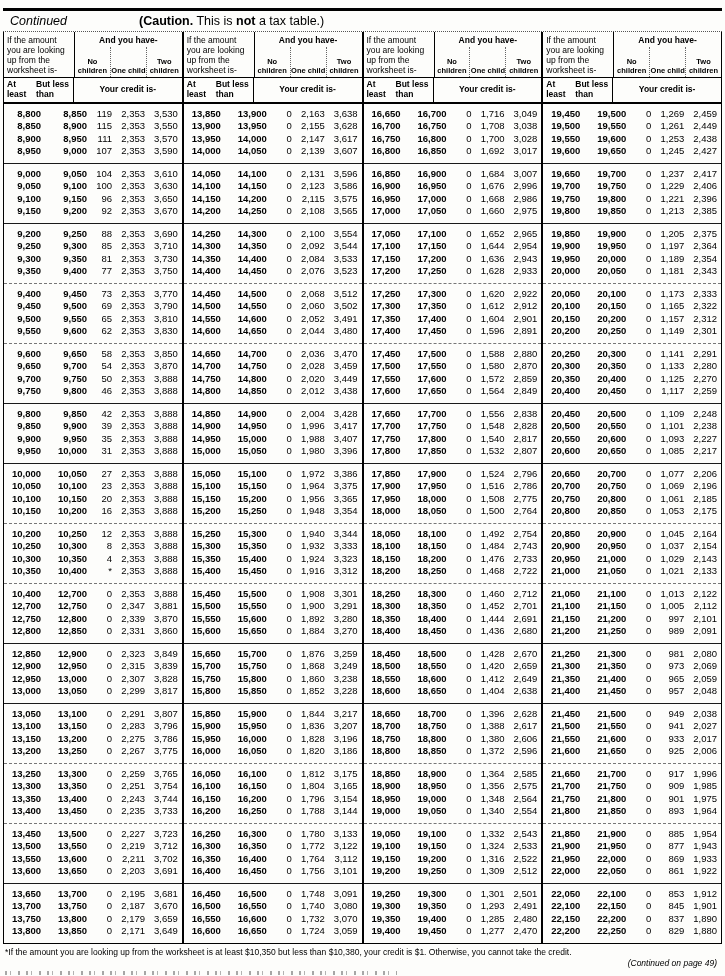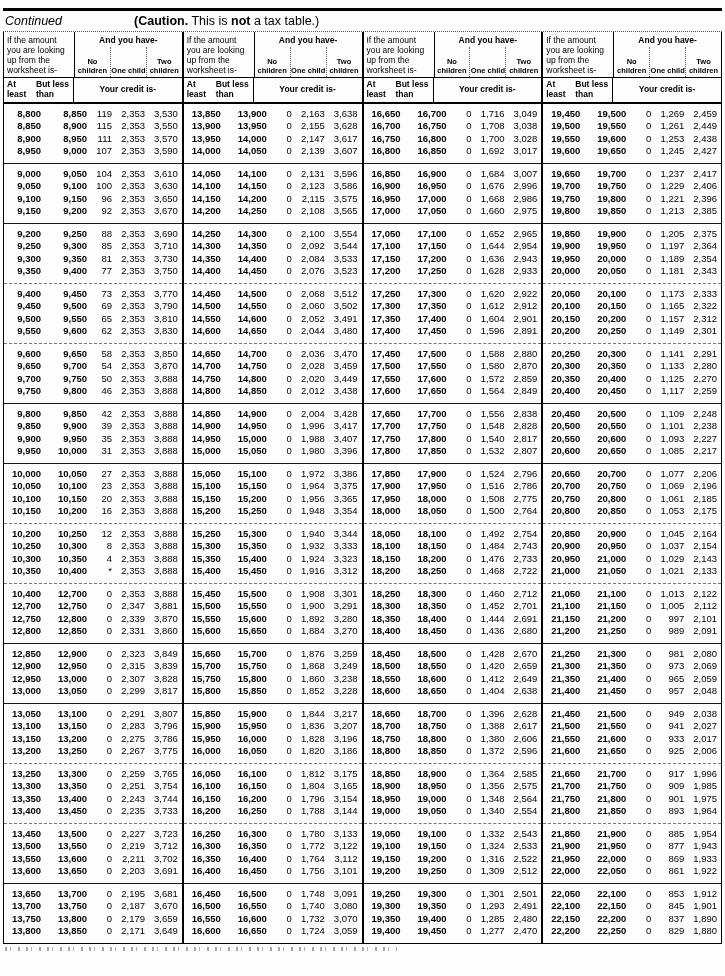--- a/index.html
+++ b/index.html
@@ -9,21 +9,21 @@
     -webkit-font-smoothing:antialiased;
   }
   .page{padding:4px 2px 0 2px;}
   .toprule{border-top:3px solid #000;margin:4px 1px 0 1px;}
   .title-row{
     display:flex;align-items:baseline;
     padding:3px 2px 3px 2px;border-bottom:1px dotted #555;margin:0 1px;
     white-space:nowrap;
   }
   .title-main{font-weight:bold;font-size:13px;letter-spacing:0.1px;}
-  .title-continued{font-style:italic;font-size:12.5px;}
+  .title-continued{font-style:italic;font-size:12.5px;margin-left:5px;}
   .title-caution{font-size:12.5px;margin-left:72px;}
   .cap-b{font-weight:bold;}
 
   .eic-table{display:flex;margin:0 1px;border-left:1px solid #000;border-right:1px solid #000;border-bottom:1px solid #000;}
   .cg{flex:1 1 0;min-width:0;border-right:2px solid #000;display:flex;flex-direction:column;}
   .cg:last-child{border-right:none;}
 
   .cg-h1{display:flex;border-bottom:1px solid #000;}
   .cg-lookup{
     width:71px;box-sizing:border-box;padding:3px 2px 2px 3px;
@@ -1834,15 +1834,17 @@
               <span class="c c1">22,250</span>
               <span class="c c2">0</span>
               <span class="c c3">829</span>
               <span class="c c4">1,880</span>
             </div>
           </div>
         </div>
   </div>
 </div>
 
+  <div class="footnote">*If the amount you are looking up from the worksheet is at least $10,350 but less than $10,380, your credit is $1. Otherwise, you cannot take the credit.</div>
+  <div class="continued-note">(Continued on page 49)</div>
   <div class="cutoff-sliver"></div>
 
 </div>
 
 </body></html>

